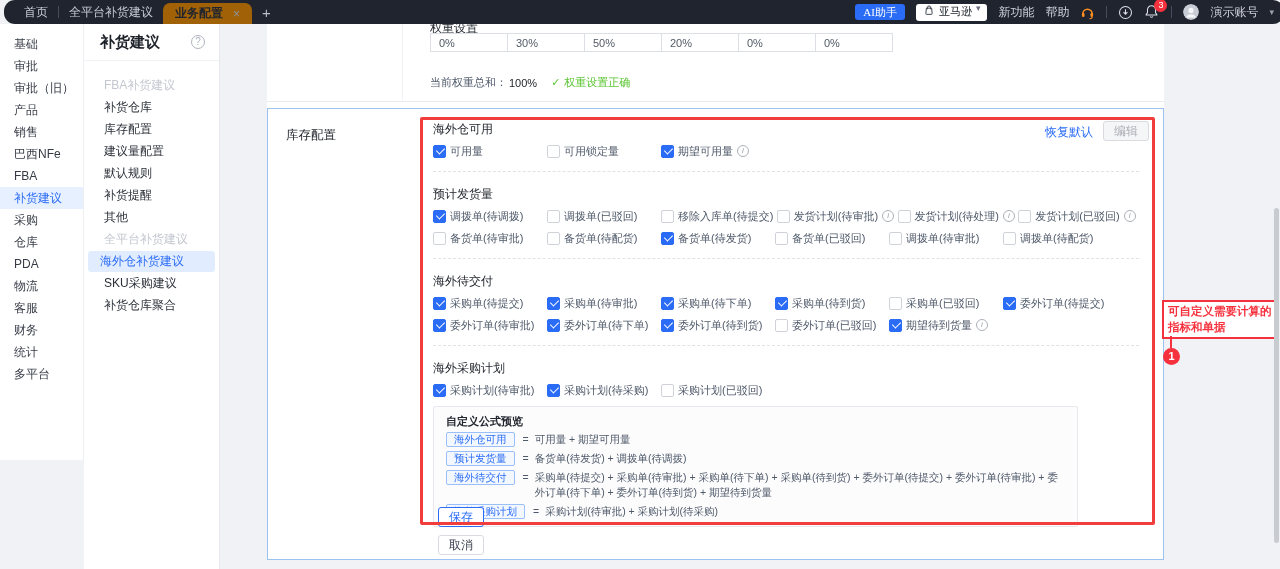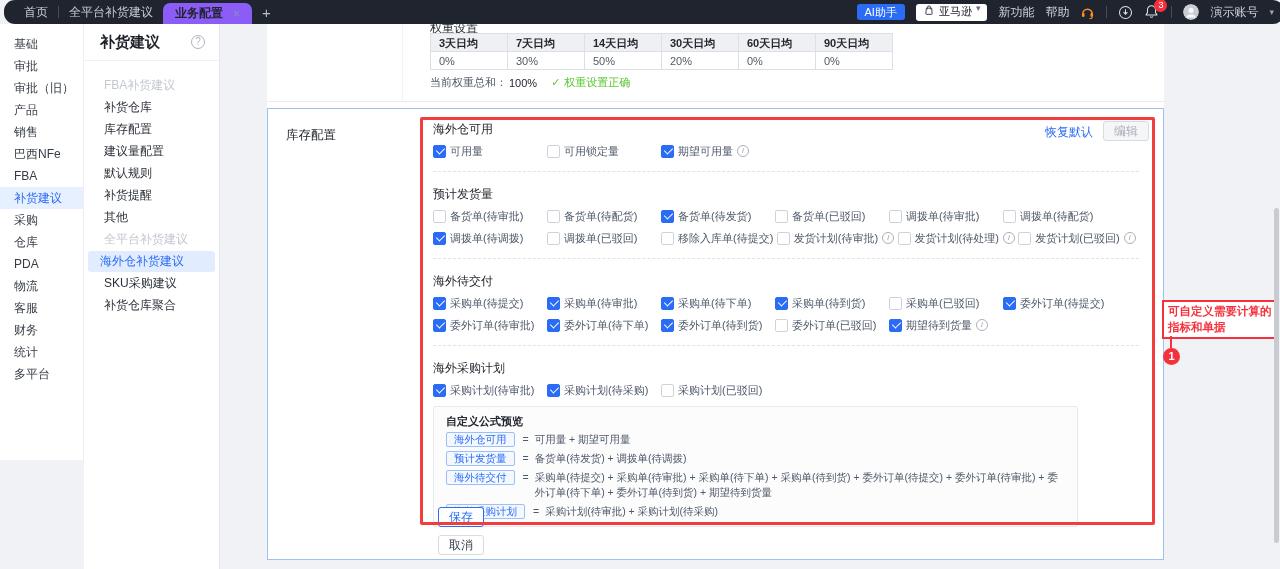--- a/index.html
+++ b/index.html
@@ -4,28 +4,28 @@
 <style>
   * { margin:0; padding:0; box-sizing:border-box; }
   html,body { width:1280px; height:569px; overflow:hidden; }
   body { position:relative; background:#f0f2f5; font-family:"Liberation Sans","DejaVu Sans",sans-serif; color:#30353f; }
 
   
   .topbar { position:absolute; left:4px; top:0; width:1280px; height:24px; background:#20242f; z-index:60; display:flex; align-items:center; justify-content:space-between;border-radius:11px; }
   .tb-left { display:flex; align-items:center; height:100%; padding-left:20px; gap:10px; }
   .tb-link { font-size:12px; color:#c8ccd6; white-space:nowrap; }
   .tb-sep { width:1px; height:12px; background:#474d5c; }
-  .tb-tab { height:21px; margin-top:3px; align-self:flex-end; background:#8b5cf6; border-radius:7px 7px 0 0; display:flex; align-items:center; gap:10px; padding:0 12px; }
+  .tb-tab { height:21px; margin-top:3px; align-self:flex-end; background:#a16207; border-radius:7px 7px 0 0; display:flex; align-items:center; gap:10px; padding:0 12px; }
   .tb-tab .tab-label { font-size:12px; color:#1f242e; font-weight:bold; }
   .close-x { font-size:12px; color:#8d93a0; line-height:1; cursor:pointer; }
   .close-x::before { content:'×'; }
   .plus-btn { color:#b9bfca; font-size:15px; line-height:1; }
   .plus-btn::before { content:'+'; }
   .tb-right { display:flex; align-items:center; height:100%; padding-right:10px; gap:11px; }
-  .ai-btn { background:#2b6cf6; color:#fff; font-size:11px; border:none; border-radius:3px; height:16px; padding:0 8px; line-height:15px; }
+  .ai-btn { background:#2b6cf6; color:#fff; font-size:11px; border:none; border-radius:3px; height:16px; padding:0 8px; line-height:15px;font-family:Liberation Serif, serif; }
   .platform-pill { background:#fff; border-radius:3px; height:17px; display:flex; align-items:flex-start; gap:4px; padding:0 7px; }
   .platform-pill .p-label { font-size:11px; color:#23272f; }
   .caret-down { font-size:9px; color:#6a7080; line-height:1; }
   .caret-down::before { content:'▾'; }
   .tb-text { font-size:12px; color:#ced2db; white-space:nowrap; }
   .bell-wrap { position:relative; width:16px; height:16px; }
   .badge { position:absolute; top:-5px; right:-7px; min-width:13px; height:13px; border-radius:7px; background:#f5313d; color:#fff; font-size:9px; line-height:13px; text-align:center; padding:0 3px; }
   .avatar { width:16px; height:16px; border-radius:50%; overflow:hidden; }
   .caret-light { color:#9ba1ae; }
 
@@ -224,29 +224,20 @@
       <div class="s2-item">补货仓库聚合</div>
     </nav>
 </aside>
 
 <main class="card">
 
   <section class="row1">
     <div class="row1-labelcol"></div>
     <div class="weight-title">权重设置</div>
     <div class="wtable">
-      <div class="wrow head">
-
-      <div class="wcell">3天日均</div>
-          <div class="wcell">7天日均</div>
-          <div class="wcell">14天日均</div>
-          <div class="wcell">30天日均</div>
-          <div class="wcell">60天日均</div>
-          <div class="wcell">90天日均</div>
-        </div>
       <div class="wrow body">
 
       <div class="wcell">0%</div>
           <div class="wcell">30%</div>
           <div class="wcell">50%</div>
           <div class="wcell">20%</div>
           <div class="wcell">0%</div>
           <div class="wcell">0%</div>
         </div>
     </div>
@@ -296,59 +287,20 @@
             <div class="dashed"></div>
           </section>
 
           <section class="cfg-section">
             <div class="sec-title">预计发货量</div>
             <div>
 
                 <div class="cb-row">
 
                     <label class="cb-item">
-                      <span class="cb"></span>
-                      <span class="cb-label">备货单(待审批)</span>
-
-                    </label>
-
-                    <label class="cb-item">
-                      <span class="cb"></span>
-                      <span class="cb-label">备货单(待配货)</span>
-
-                    </label>
-
-                    <label class="cb-item">
-                      <span class="cb checked"></span>
-                      <span class="cb-label">备货单(待发货)</span>
-
-                    </label>
-
-                    <label class="cb-item">
-                      <span class="cb"></span>
-                      <span class="cb-label">备货单(已驳回)</span>
-
-                    </label>
-
-                    <label class="cb-item">
-                      <span class="cb"></span>
-                      <span class="cb-label">调拨单(待审批)</span>
-
-                    </label>
-
-                    <label class="cb-item">
-                      <span class="cb"></span>
-                      <span class="cb-label">调拨单(待配货)</span>
-
-                    </label>
-                  </div>
-
-                <div class="cb-row">
-
-                    <label class="cb-item">
                       <span class="cb checked"></span>
                       <span class="cb-label">调拨单(待调拨)</span>
 
                     </label>
 
                     <label class="cb-item">
                       <span class="cb"></span>
                       <span class="cb-label">调拨单(已驳回)</span>
 
                     </label>
@@ -368,20 +320,59 @@
                     <label class="cb-item">
                       <span class="cb"></span>
                       <span class="cb-label">发货计划(待处理)</span>
                       <span class="info"></span>
                     </label>
 
                     <label class="cb-item">
                       <span class="cb"></span>
                       <span class="cb-label">发货计划(已驳回)</span>
                       <span class="info"></span>
+                    </label>
+                  </div>
+
+                <div class="cb-row">
+
+                    <label class="cb-item">
+                      <span class="cb"></span>
+                      <span class="cb-label">备货单(待审批)</span>
+
+                    </label>
+
+                    <label class="cb-item">
+                      <span class="cb"></span>
+                      <span class="cb-label">备货单(待配货)</span>
+
+                    </label>
+
+                    <label class="cb-item">
+                      <span class="cb checked"></span>
+                      <span class="cb-label">备货单(待发货)</span>
+
+                    </label>
+
+                    <label class="cb-item">
+                      <span class="cb"></span>
+                      <span class="cb-label">备货单(已驳回)</span>
+
+                    </label>
+
+                    <label class="cb-item">
+                      <span class="cb"></span>
+                      <span class="cb-label">调拨单(待审批)</span>
+
+                    </label>
+
+                    <label class="cb-item">
+                      <span class="cb"></span>
+                      <span class="cb-label">调拨单(待配货)</span>
+
                     </label>
                   </div>
               </div>
             <div class="dashed"></div>
           </section>
 
           <section class="cfg-section">
             <div class="sec-title">海外待交付</div>
             <div>
 

